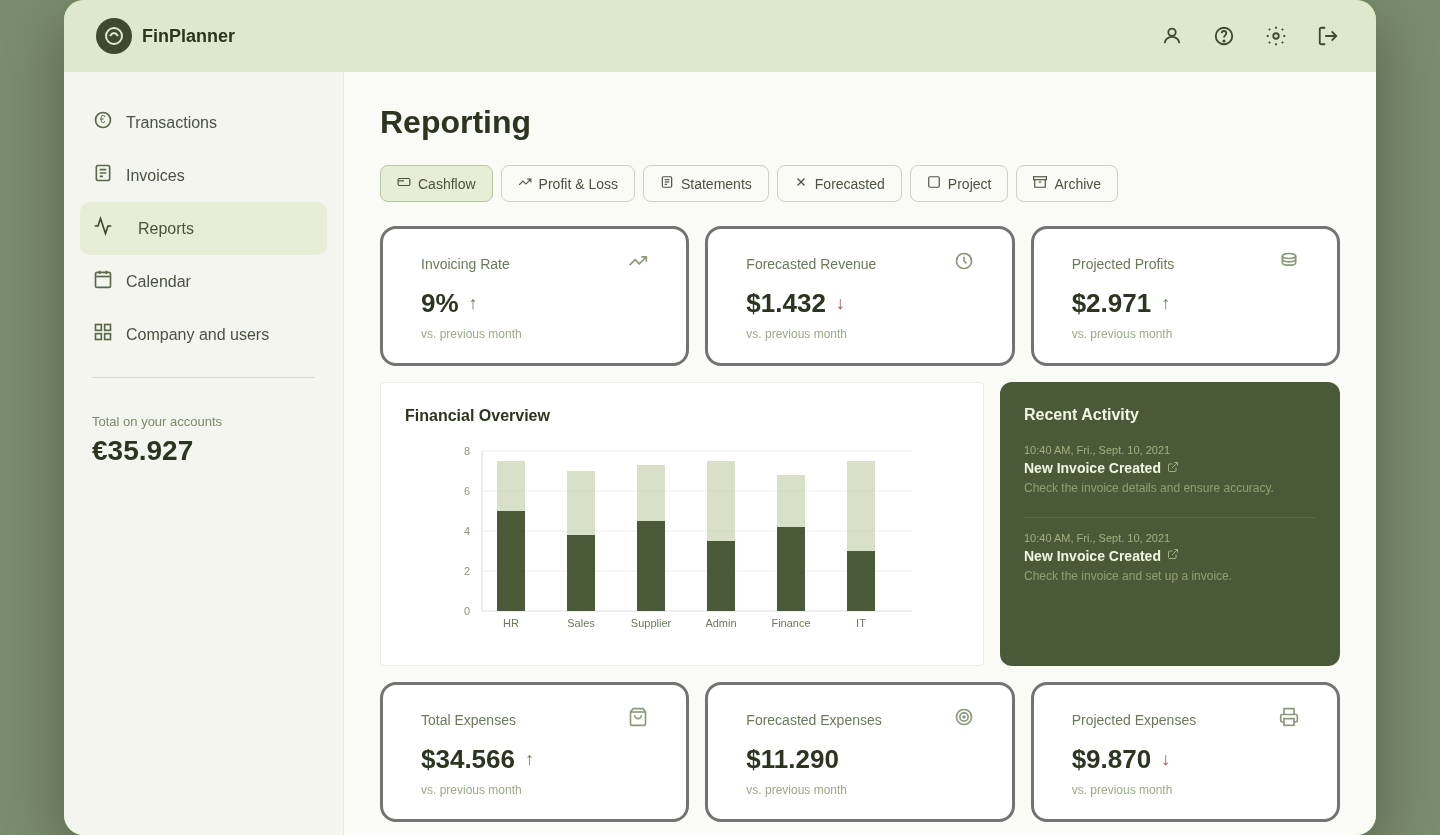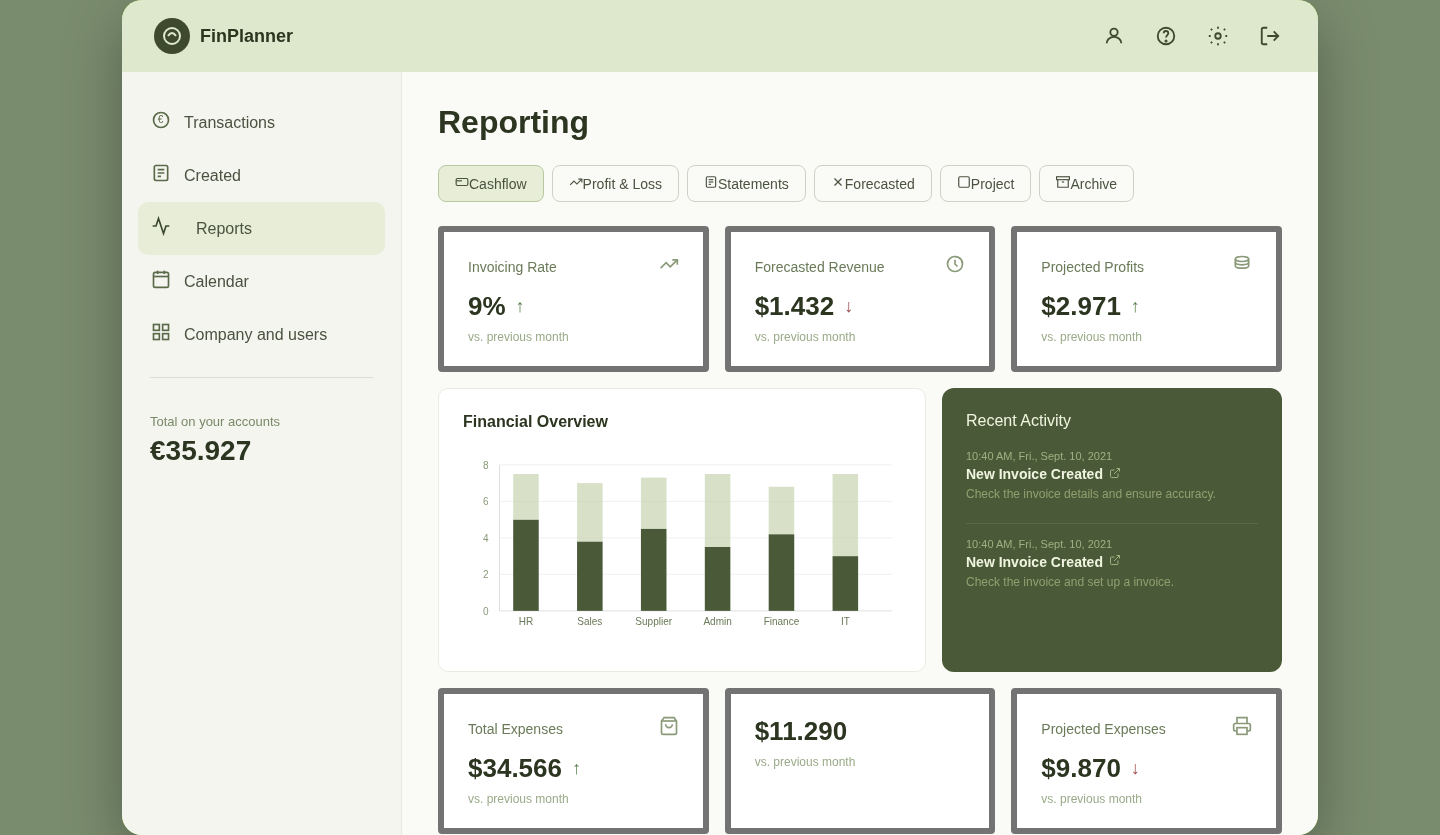--- a/index.html
+++ b/index.html
@@ -5,21 +5,21 @@
     * { box-sizing: border-box; margin: 0; padding: 0; }
     body {
       background: #7a8c6e;
       display: flex;
       align-items: center;
       justify-content: center;
       min-height: 100vh;
       font-family: -apple-system, BlinkMacSystemFont, 'Segoe UI', sans-serif;
     }
     .app-window {
-      width: 1196px;
+      width: 1312px;
       background: #bef264;
       border-radius: 20px;
       overflow: hidden;
       box-shadow: 0 20px 60px rgba(0,0,0,0.3);
     }
     
     .header {
       background: #dde8cc;
       padding: 18px 32px;
       display: flex;
@@ -137,20 +137,21 @@
     
     .tabs {
       display: flex;
       gap: 8px;
       margin-bottom: 24px;
       flex-wrap: wrap;
     }
     .tab {
       display: flex;
       align-items: center;
+      gap: 7px;
       padding: 9px 16px;
       border: 1.5px solid #d0d0c8;
       border-radius: 8px;
       background: #fafaf6;
       cursor: pointer;
       font-size: 14px;
       color: #4a5240;
       font-weight: 500;
       transition: background 0.15s;
     }
@@ -161,23 +162,23 @@
     .tab-icon { font-size: 14px; }
     
     .stats-row {
       display: grid;
       grid-template-columns: repeat(3, 1fr);
       gap: 16px;
       margin-bottom: 16px;
     }
     .stat-card {
       background: #fff;
-      border-radius: 4px;
-      padding: 22px 24px;
-      border: 6px solid #737373;
+      border-radius: 16px;
+      padding: 22px 38px;
+      border: 3px solid #737373;
     }
     .stat-header {
       display: flex;
       align-items: center;
       justify-content: space-between;
       margin-bottom: 12px;
     }
     .stat-label {
       font-size: 14px;
       color: #6a7a58;
@@ -210,21 +211,21 @@
     
     .middle-row {
       display: grid;
       grid-template-columns: 1fr 340px;
       gap: 16px;
       margin-bottom: 16px;
     }
     
     .chart-card {
       background: #fff;
-      border-radius: 10px;
+      border-radius: 4px;
       padding: 24px;
       border: 1px solid #ebebE4;
     }
     .chart-title {
       font-size: 16px;
       font-weight: 600;
       color: #2c3520;
       margin-bottom: 16px;
     }
     .chart-area {
@@ -237,21 +238,21 @@
     }
     
     .activity-card {
       background: #4a5a38;
       border-radius: 12px;
       padding: 24px;
       color: #e8edd8;
     }
     .activity-title {
       font-size: 16px;
-      font-weight: 400;
+      font-weight: 700;
       color: #f0f5e0;
       margin-bottom: 20px;
     }
     .activity-item {
       margin-bottom: 20px;
     }
     .activity-item:last-child { margin-bottom: 0; }
     .activity-time {
       font-size: 11px;
       color: #a0b080;
@@ -340,21 +341,21 @@
       </div>
       <div class="nav-item">
         <span class="nav-icon">
           <svg width="20" height="20" viewBox="0 0 24 24" fill="none" stroke="#5a6a48" stroke-width="2">
             <rect x="4" y="3" width="16" height="18" rx="2"></rect>
             <line x1="8" y1="8" x2="16" y2="8"></line>
             <line x1="8" y1="12" x2="16" y2="12"></line>
             <line x1="8" y1="16" x2="12" y2="16"></line>
           </svg>
         </span>
-        <span>Created</span>
+        <span>Invoices</span>
       </div>
       <div class="nav-item active">
         <span class="nav-icon">
           <svg width="20" height="20" viewBox="0 0 24 24" fill="none" stroke="#3d4a2e" stroke-width="2">
             <polyline points="22 12 18 12 15 21 9 3 6 12 2 12"></polyline>
           </svg>
         </span>
         <span>Reports</span>
       </div>
       <div class="nav-item">
@@ -602,20 +603,30 @@
             </span>
           </div>
           <div class="stat-value-row">
             <span class="stat-value">$34.566</span>
             <span class="stat-arrow arrow-up">↑</span>
           </div>
           <div class="stat-compare">vs. previous month</div>
         </div>
 
         <div class="stat-card">
+          <div class="stat-header">
+            <span class="stat-label">Forecasted Expenses</span>
+            <span class="stat-icon">
+              <svg width="20" height="20" viewBox="0 0 24 24" fill="none" stroke="#8a9a78" stroke-width="2">
+                <circle cx="12" cy="12" r="9"></circle>
+                <circle cx="12" cy="12" r="5"></circle>
+                <circle cx="12" cy="12" r="1" fill="#8a9a78"></circle>
+              </svg>
+            </span>
+          </div>
           <div class="stat-value-row">
             <span class="stat-value">$11.290</span>
           </div>
           <div class="stat-compare">vs. previous month</div>
         </div>
 
         <div class="stat-card">
           <div class="stat-header">
             <span class="stat-label">Projected Expenses</span>
             <span class="stat-icon">

